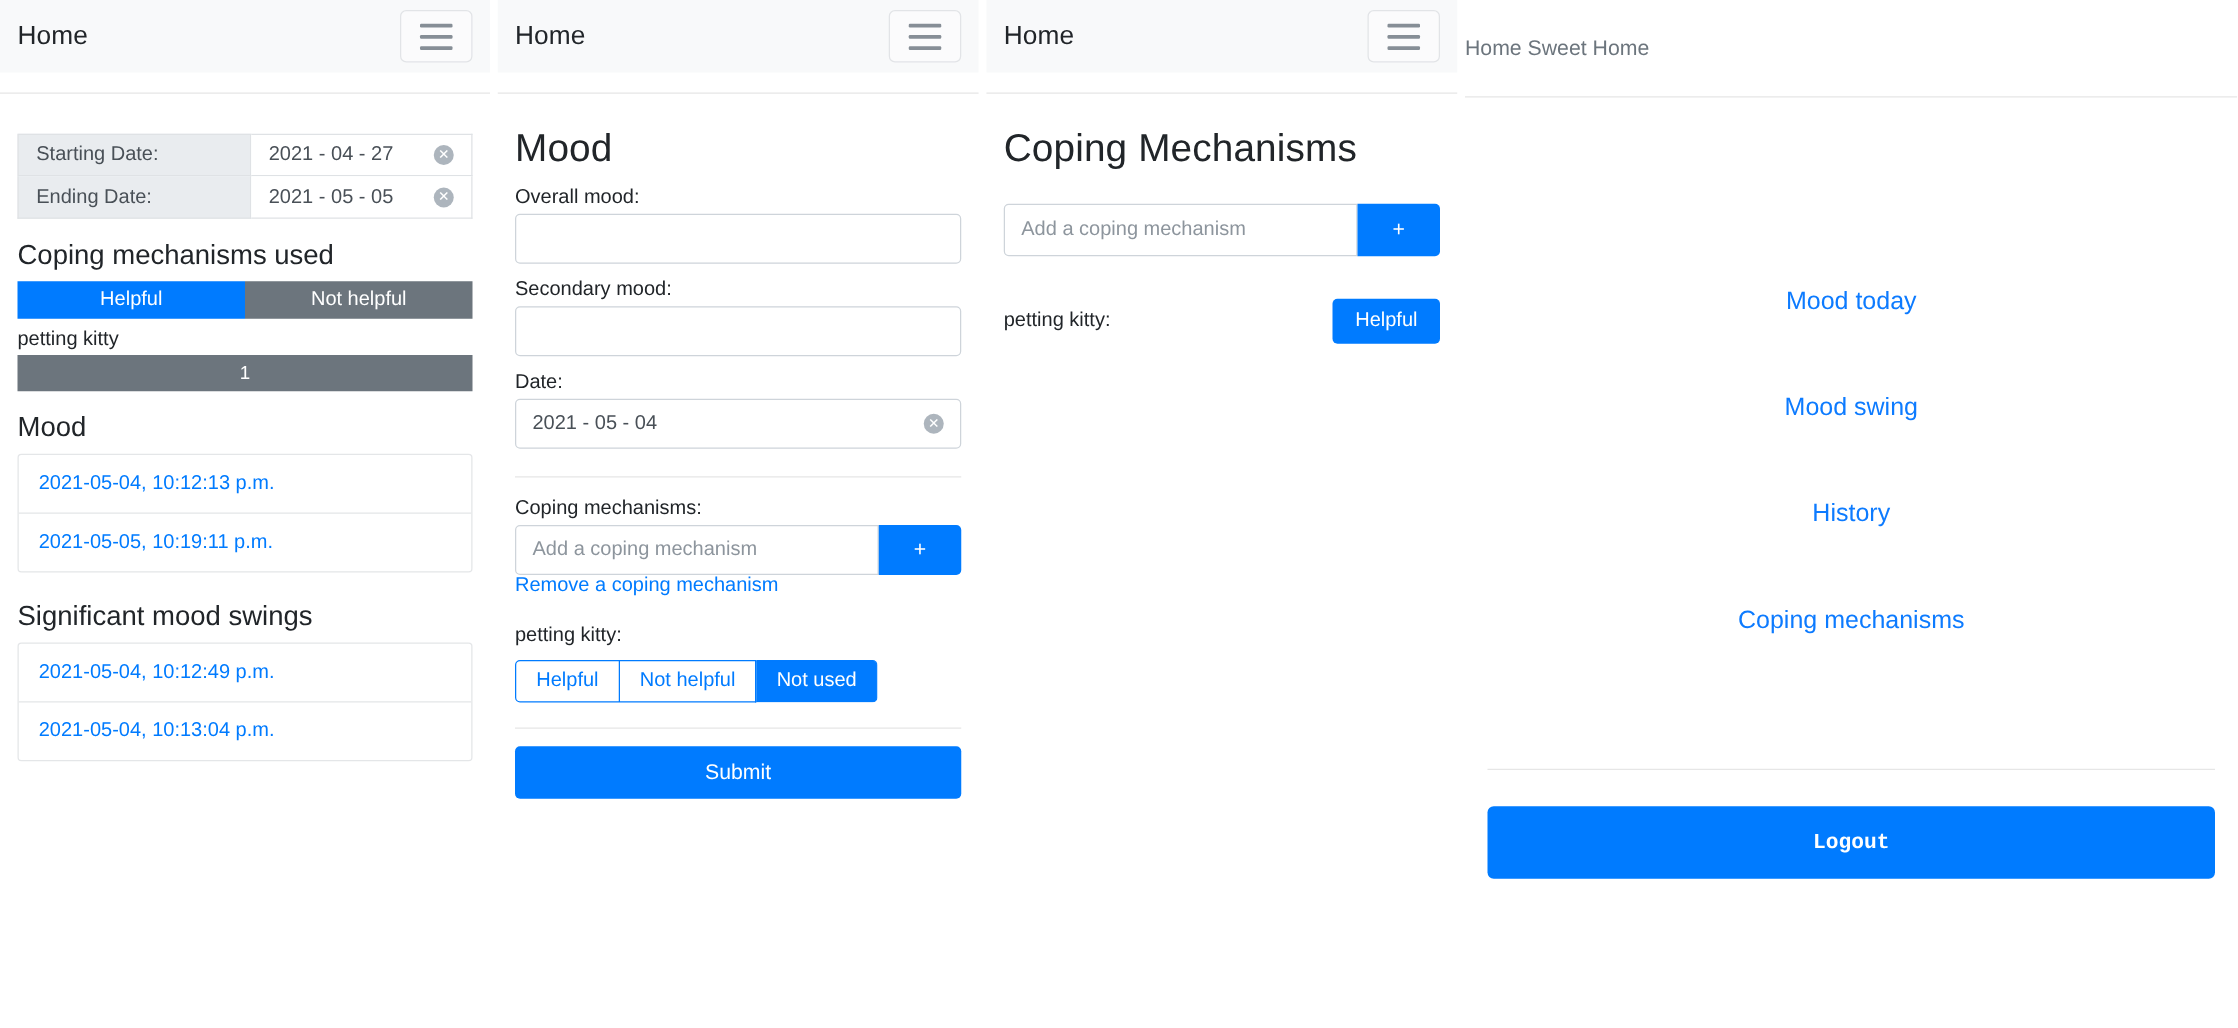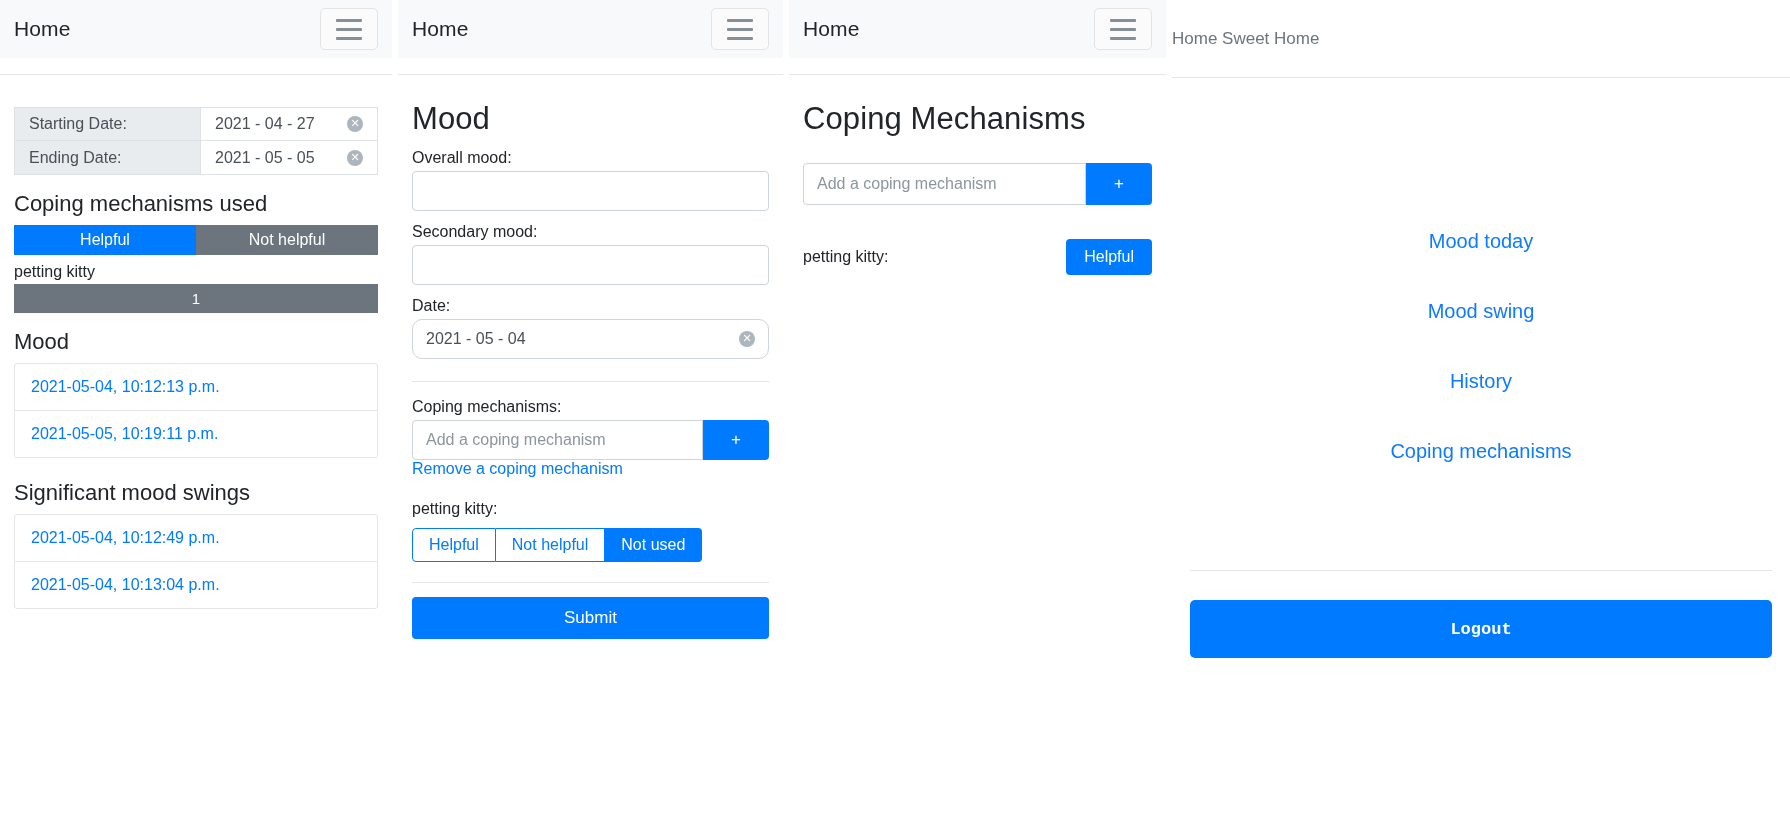--- a/index.html
+++ b/index.html
@@ -142,21 +142,21 @@
     border: 1px solid #ced4da;
     border-radius: 4px;
     background: #fff;
     font-size: 16px;
     color: #495057;
     padding: 0 13px;
     display: flex; align-items: center;
     font-family: "Liberation Sans", sans-serif;
   }
   .form-control.placeholder-text { color: #8d959d; }
-  .form-control.with-clear { justify-content: space-between; border-radius: 10px; }
+  .form-control.with-clear { justify-content: space-between; }
   .hr { height: 1px; background: #e6e6e6; margin: 22px 0 16px 0; }
 
   .input-group { display: flex; width: 100%; }
   .input-group .form-control {
     border-top-right-radius: 0; border-bottom-right-radius: 0;
     flex: 1;
   }
   .btn-plus {
     width: 66px; height: 40px;
     background: #007bff; color: #fff;
@@ -212,21 +212,21 @@
   
   .p4-header {
     height: 78px;
     display: flex; align-items: center; 
     border-bottom: 1px solid #e6e6e6;
   }
   .p4-brand { font-size: 17px; color: #6c757d; }
   .p4-links {
     display: flex; flex-direction: column; align-items: center;
     padding-top: 152px;
-    gap: 47px;
+    gap: 62px;
   }
   .p4-link { font-size: 20px; color: #0d7bff; cursor: pointer; }
   .p4-divider { height: 1px; background: #e6e6e6; margin: 107px 18px 0 18px; }
   .btn-logout {
     display: block;
     margin: 29px 18px 0 18px;
     height: 58px;
     background: #007bff;
     color: #fff;
     border: none; border-radius: 5px;

